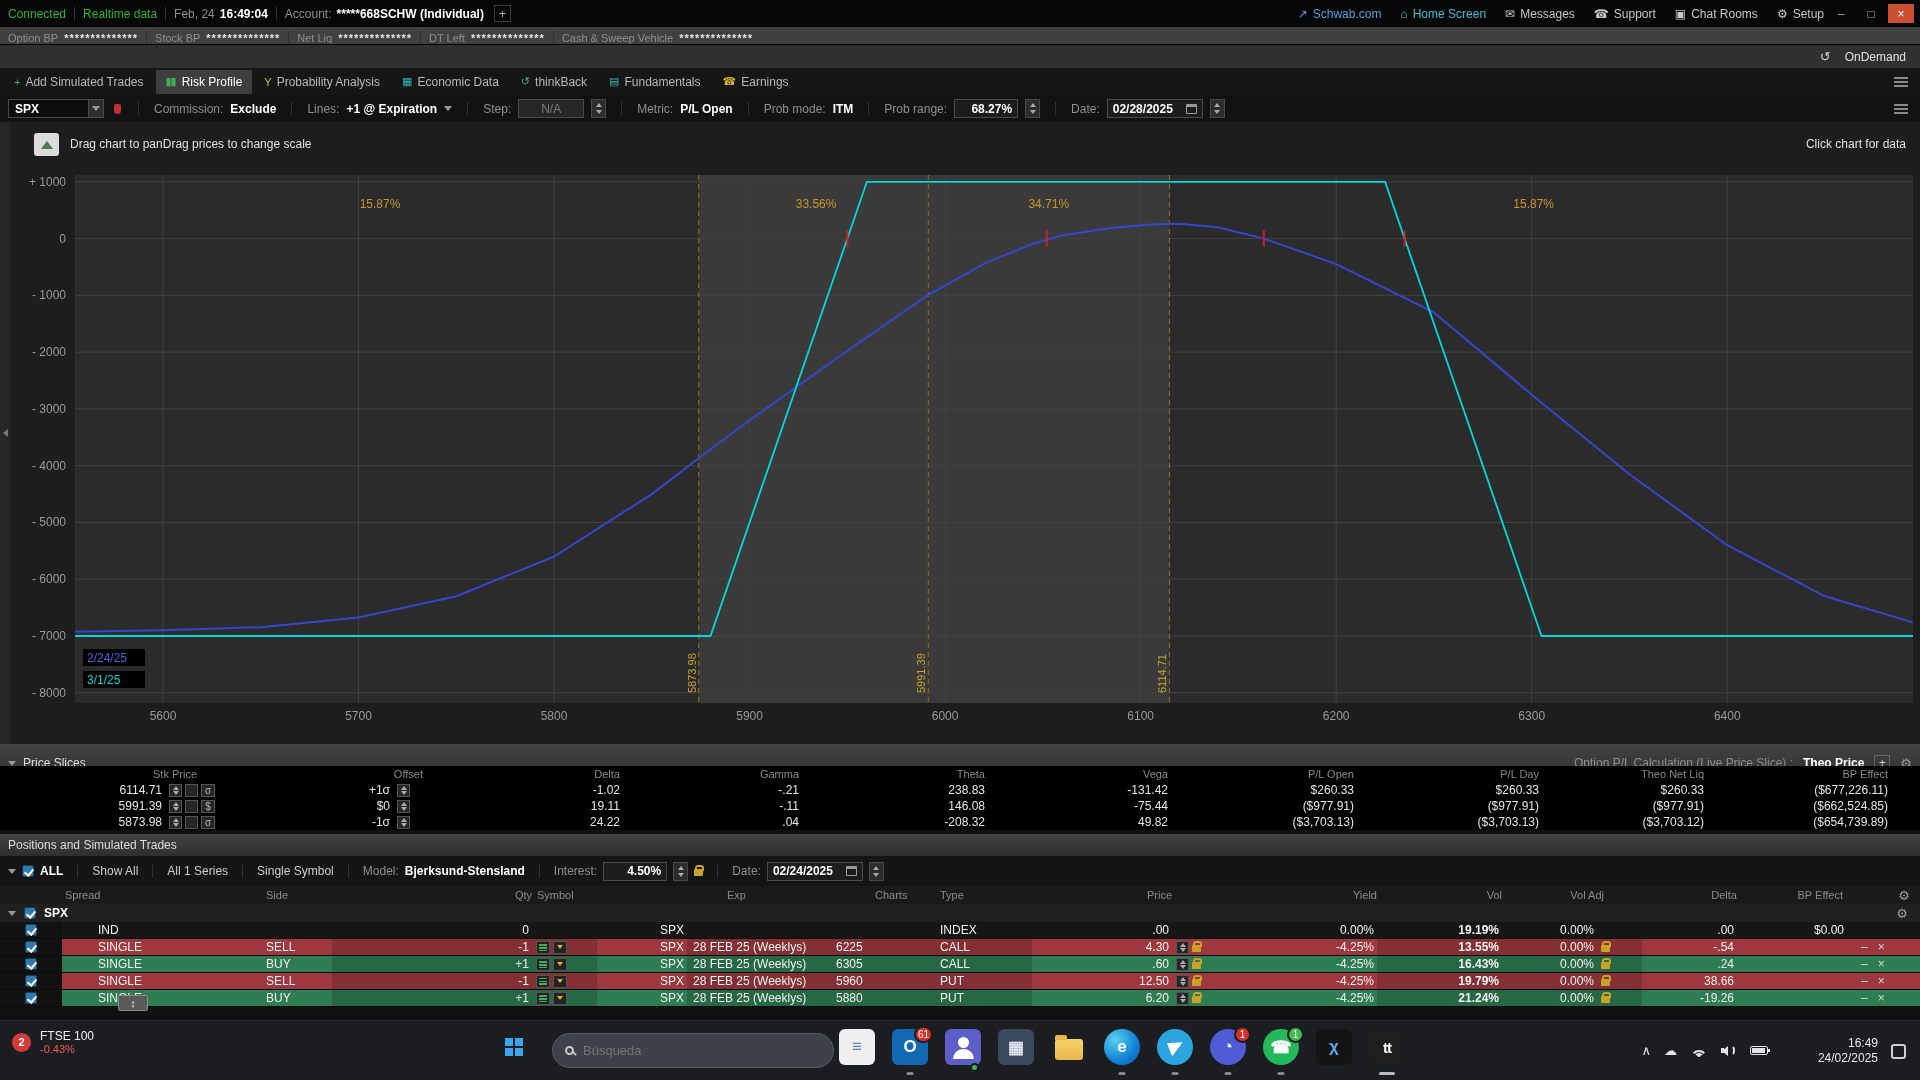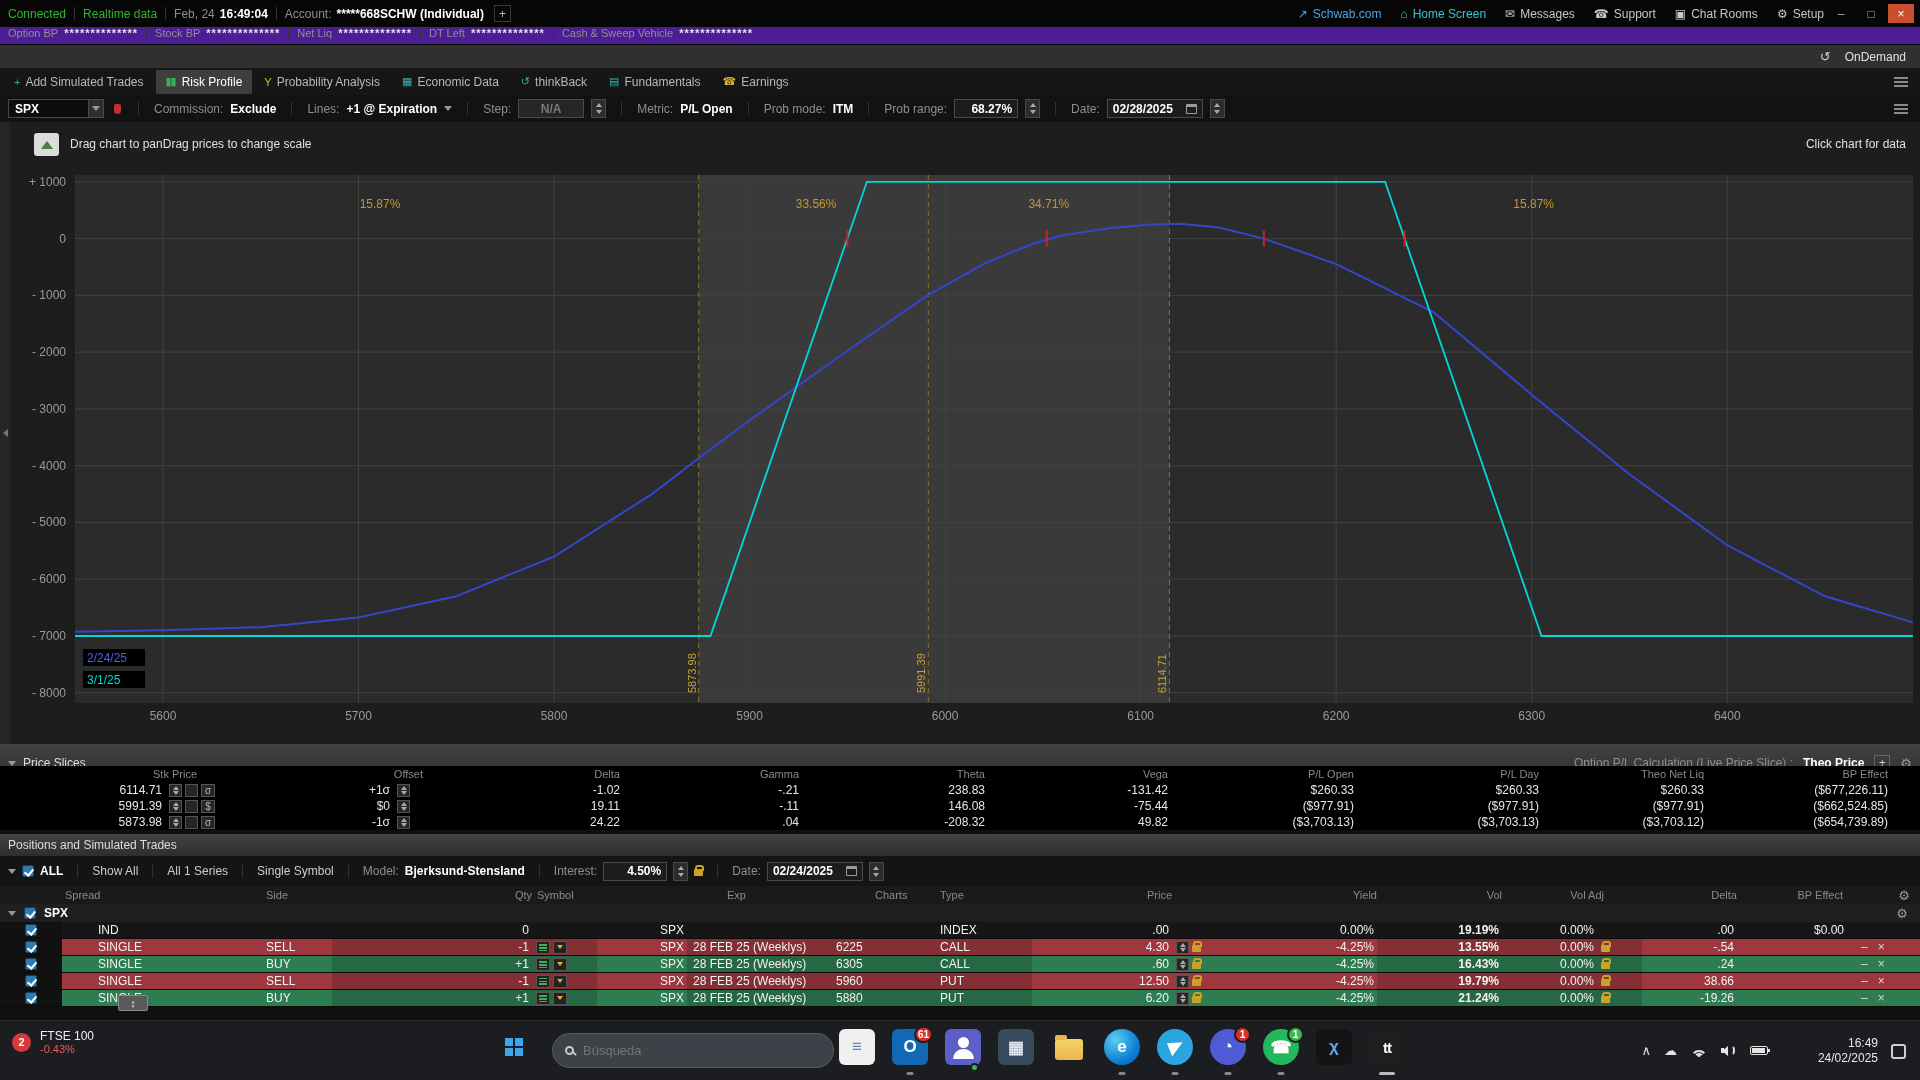--- a/index.html
+++ b/index.html
@@ -24,31 +24,31 @@
 .cb::after{content:'';position:absolute;left:3px;top:1px;width:4px;height:7px;border:solid #fff;border-width:0 2px 2px 0;transform:rotate(40deg)}
 .lock{position:relative;width:9px;height:7px;background:#c9a227;border-radius:1px;margin-top:3px;display:inline-block;flex:none}
 .lock::before{content:'';position:absolute;top:-4px;left:1px;width:5px;height:4px;border:2px solid #c9a227;border-bottom:none;border-radius:3px 3px 0 0}
 .stepper{width:15px;height:19px;background:#2c2c2c;border:1px solid #484848;display:flex;flex-direction:column;align-items:center;justify-content:center;gap:3px;flex:none}
 .ministep{width:13px;height:13px;background:#262626;border:1px solid #555;display:inline-flex;flex-direction:column;align-items:center;justify-content:center;gap:1px;flex:none}
 .sqdark{width:13px;height:13px;background:#262626;border:1px solid #555;display:inline-block;flex:none}
 .sqbadge{min-width:14px;height:13px;background:#262626;border:1px solid #555;color:#b8b8b8;font-size:10px;display:inline-flex;align-items:center;justify-content:center;padding:0 1px;flex:none}
 .mini{width:14px;height:13px;background:#222;border:1px solid #555;display:inline-flex;align-items:center;justify-content:center;flex:none}
 .bars{width:8px;height:7px;background:linear-gradient(#3fae5a 0 1.5px,transparent 1.5px 3px,#3fae5a 3px 4.5px,transparent 4.5px 5.5px,#3fae5a 5.5px 7px)}
 .inp{height:19px;background:#1c1c1c;border:1px solid #4a4a4a;color:#fff;font-weight:bold;display:flex;align-items:center;justify-content:flex-end;padding:0 5px;font-size:12px;flex:none}
-.inp.disabled{color:#7a7a7a;background:#262626;font-weight:bold;justify-content:center}
+.inp.disabled{color:#7a7a7a;background:#262626;font-weight:normal;justify-content:center}
 .cal{width:11px;height:10px;border:1px solid #999;border-top:3px solid #999;border-radius:1px;margin-left:6px;flex:none}
 
 #titlebar{top:0;height:27px;background:#060606;display:flex;align-items:center;padding:0 6px 0 8px;font-size:12px}
 .tbgreen{color:#2fb52f}
 .addtab{width:17px;height:17px;border:1px solid #3a3a3a;color:#bbb;display:flex;align-items:center;justify-content:center;margin-left:10px}
 .tblink{display:flex;align-items:center;gap:5px;margin-left:19px}
 .winbtn{width:26px;height:19px;display:flex;align-items:center;justify-content:center;color:#aaa;margin-left:4px;font-size:12px}
 .winbtn.close{background:#c94f30;color:#fff}
 
-#accountbar{top:27px;height:18px;background:#4c1d95;border-bottom:1px solid #000;display:flex;align-items:flex-start;padding-left:8px;font-size:11px}
+#accountbar{top:27px;height:18px;background:#404040;border-bottom:1px solid #000;display:flex;align-items:flex-end;padding-left:8px;font-size:11px}
 .acct-val{color:#e8e8e8;font-weight:bold;letter-spacing:1px;margin-left:6px}
 
 #menubar{top:45px;height:23px;background:#303030;display:flex;align-items:center}
 .menu-item{padding:4px 14px;color:#c6c6c6;font-size:12px}
 .menu-item.active{background:#585858;color:#fff}
 #ondemand{margin-left:auto;display:flex;align-items:center;gap:14px;padding-right:14px;color:#e0e0e0;font-size:12px}
 
 #tabsbar{top:68px;height:27px;background:#161616;display:flex;align-items:center;padding-left:4px;gap:2px}
 .tab{display:flex;align-items:center;gap:6px;padding:5px 10px;color:#b8b8b8;font-size:12px;white-space:nowrap}
 .tab.active{background:#3e3e3e;color:#fff}
@@ -109,21 +109,21 @@
 #winstart{position:absolute;left:505px;top:17px;display:grid;grid-template-columns:8px 8px;grid-template-rows:8px 8px;gap:2px}
 #winstart i{background:#3ba7f0}
 #searchbox{position:absolute;left:552px;top:12px;width:282px;height:35px;border-radius:18px;background:#3d4148;border:1px solid #565a61;display:flex;align-items:center;padding-left:12px;gap:9px}
 .mag{width:9px;height:9px;border:2px solid #c9c9c9;border-radius:50%;position:relative;flex:none}
 .mag::after{content:'';position:absolute;width:6px;height:2px;background:#c9c9c9;transform:rotate(45deg);right:-5px;bottom:-1px}
 #searchbox input{background:transparent;border:none;outline:none;color:#ddd;font-size:13px;font-family:"Liberation Sans",sans-serif;width:200px}
 #apps{position:absolute;left:838px;top:8px;display:flex;gap:15px}
 .appwrap{position:relative;width:38px;height:46px}
 .appbox{width:36px;height:36px;margin:0 1px;border-radius:6px;display:flex;align-items:center;justify-content:center;font-weight:bold;font-size:17px;position:relative;overflow:hidden}
 .appbox.circle{border-radius:50%}
-.badge{position:absolute;top:-3px;right:-4px;min-width:17px;height:17px;border-radius:9px;color:#fff;font-size:10px;font-weight:bold;display:flex;align-items:center;justify-content:center;border:2px solid #1b1d21;padding:0 2px;z-index:2}
+.badge{position:absolute;top:-3px;right:-4px;min-width:17px;height:17px;border-radius:9px;color:#fff;font-size:10px;font-weight:normal;display:flex;align-items:center;justify-content:center;border:2px solid #1b1d21;padding:0 2px;z-index:2}
 .openbar{position:absolute;bottom:0;left:50%;transform:translateX(-50%);width:7px;height:3px;border-radius:2px;background:#888}
 .openbar.active{width:16px;background:#b8bcc2}
 .folderico{width:28px;height:21px;background:linear-gradient(#f7d36a,#e9b64d);border-radius:3px;position:relative;margin-top:5px}
 .folderico::before{content:'';position:absolute;top:-4px;left:0;width:12px;height:5px;background:#e9b64d;border-radius:2px 2px 0 0}
 .edgebg{background:radial-gradient(circle at 32% 30%,#5ad1f0,#0d7ed4 62%,#0a5fb0);color:#fff}
 .plane{width:0;height:0;border-left:15px solid #fff;border-top:5px solid transparent;border-bottom:9px solid transparent;transform:rotate(-22deg);margin-left:3px}
 .person{position:relative;width:11px;height:11px;background:#fff;border-radius:50%;top:-5px}
 .person::after{content:'';position:absolute;top:12px;left:-5px;width:21px;height:10px;background:#fff;border-radius:10px 10px 0 0}
 .gdot{position:absolute;right:3px;bottom:3px;width:9px;height:9px;border-radius:50%;background:#3fb950;border:2px solid #1b1d21;z-index:2}
 #tray{position:absolute;right:152px;top:22px;display:flex;align-items:center;gap:13px;color:#e4e4e4;font-size:13px}

